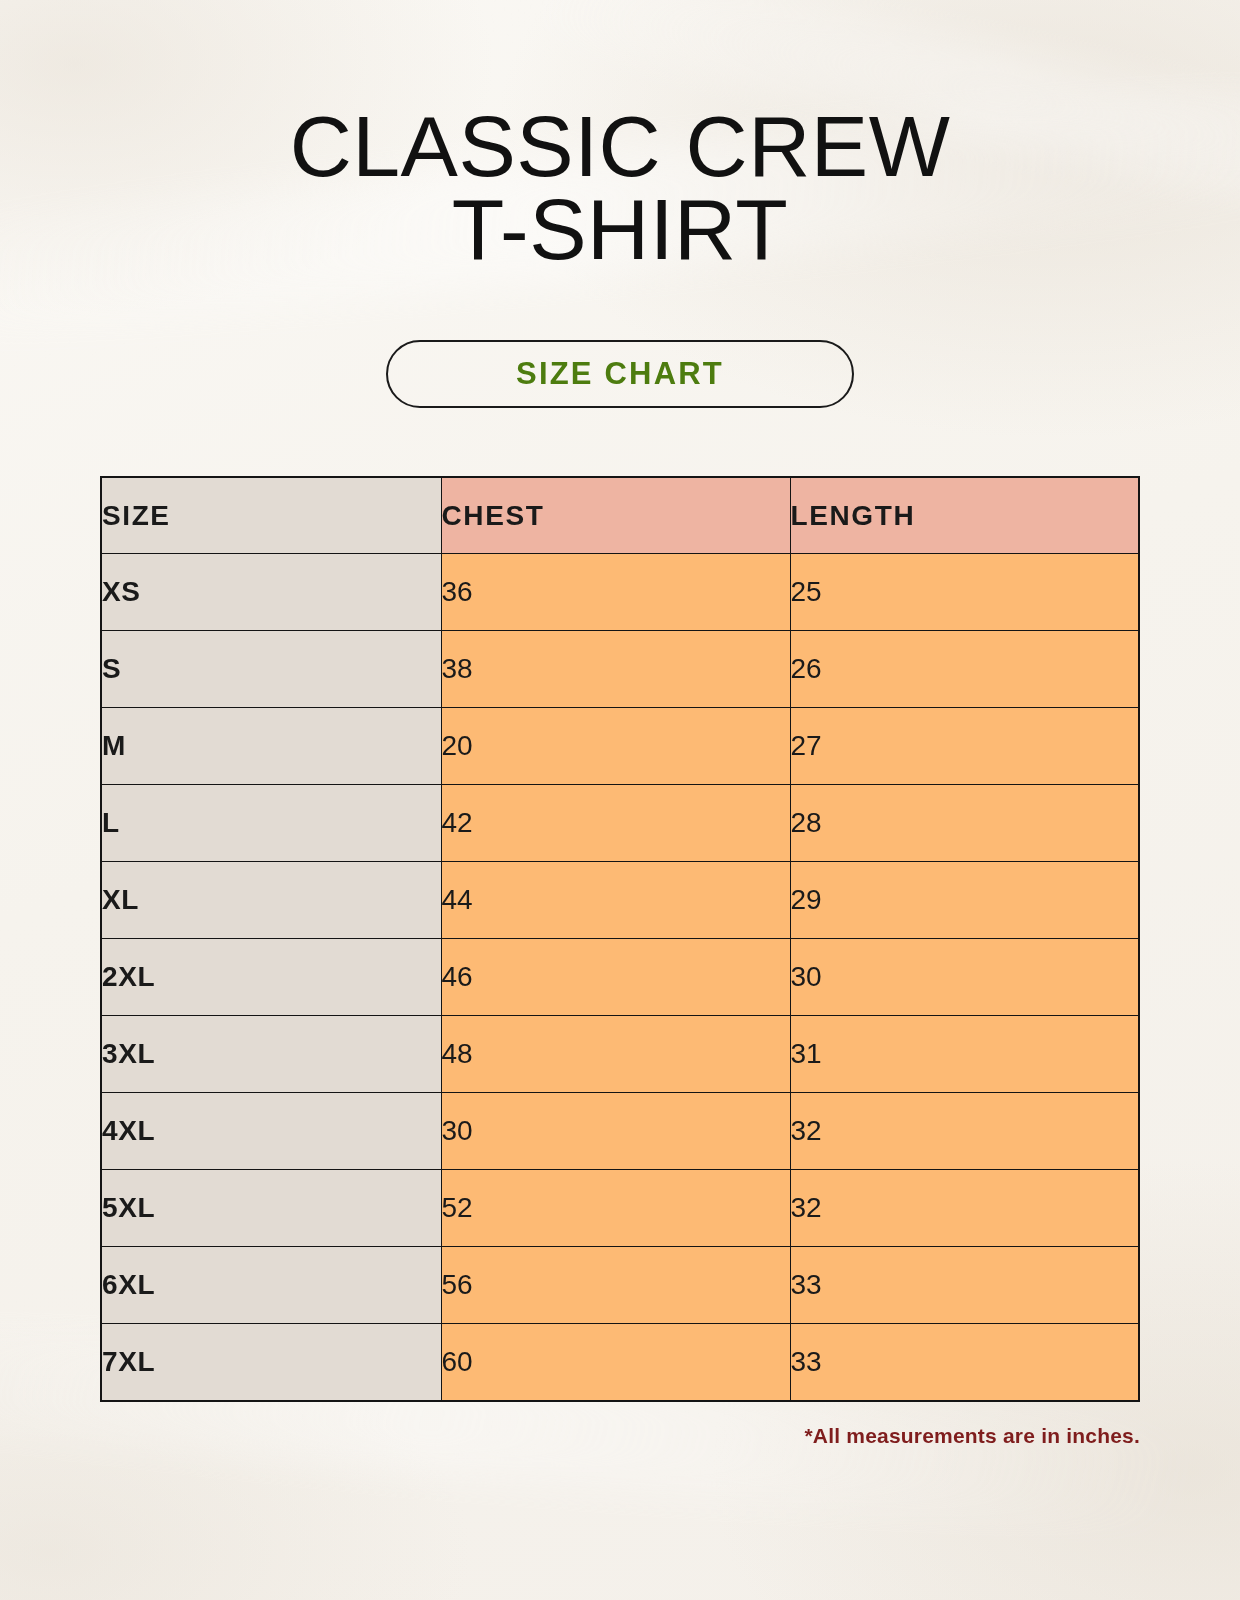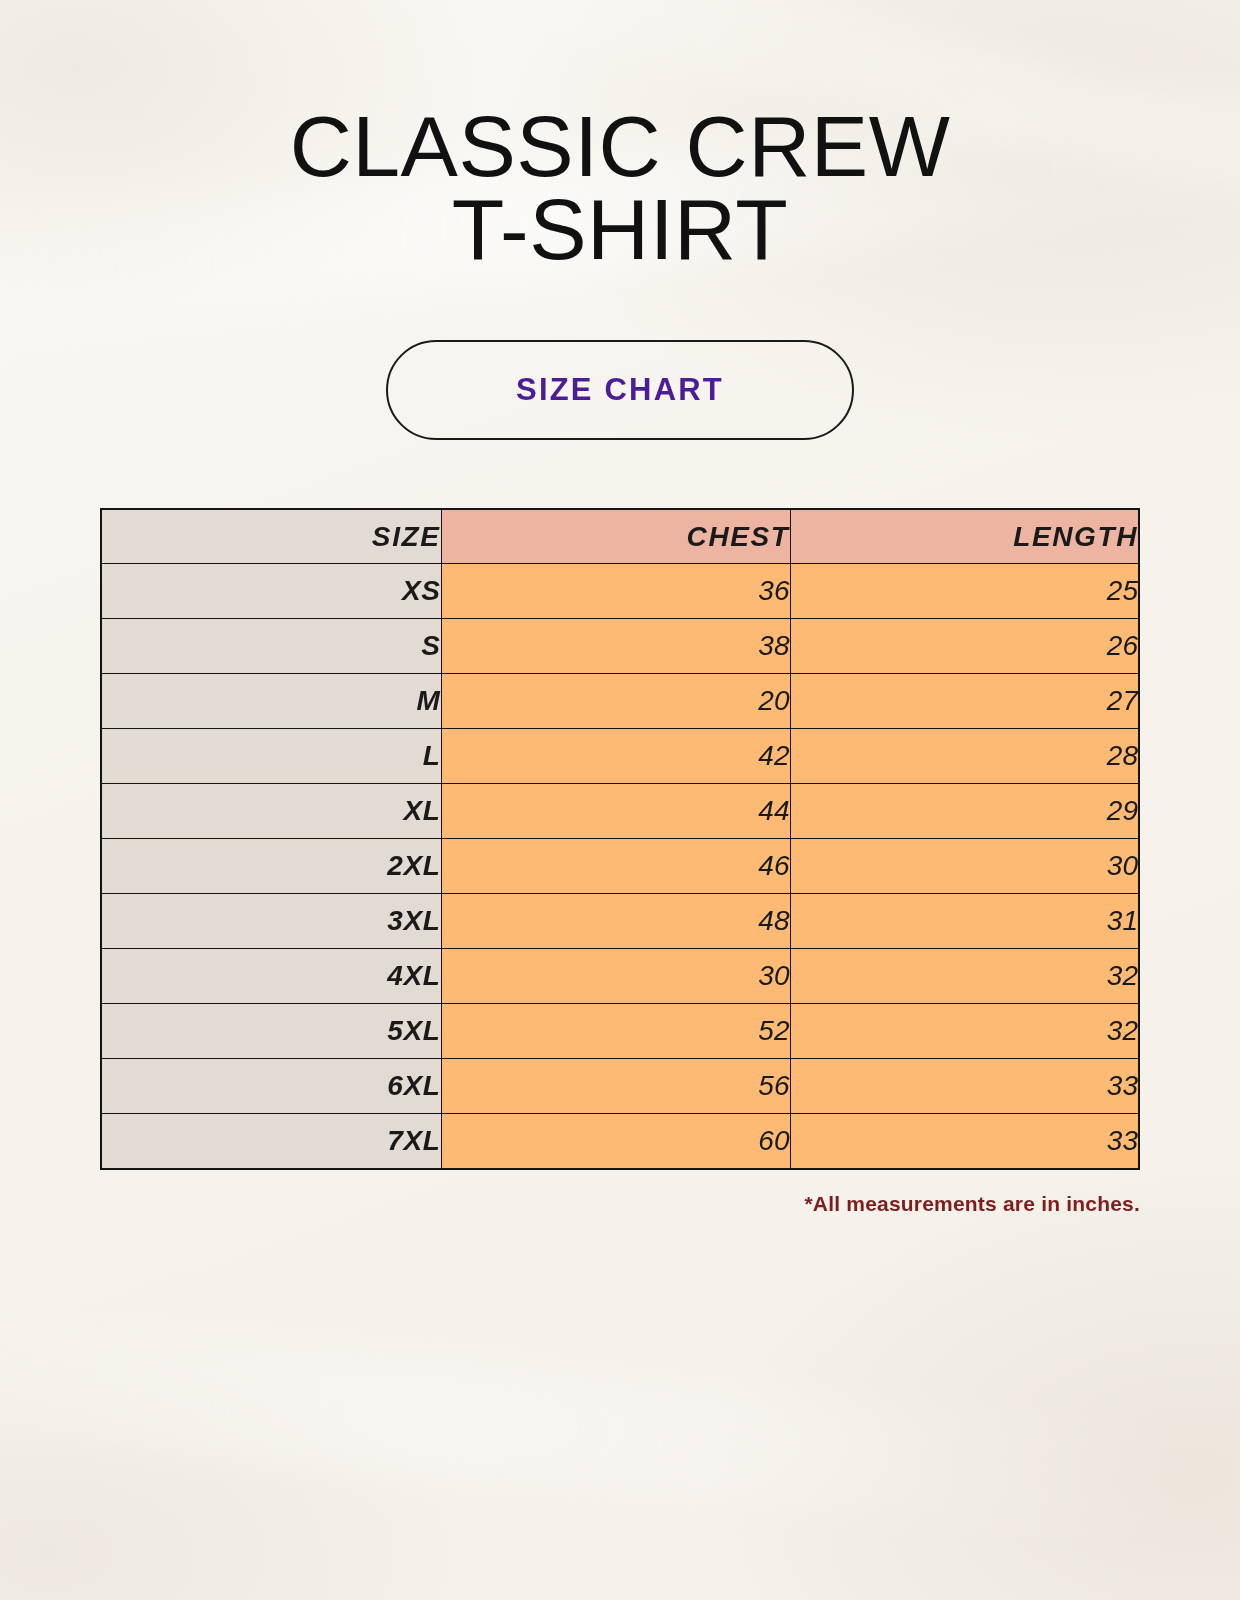--- a/index.html
+++ b/index.html
@@ -58,50 +58,49 @@
 
   .pill-wrap {
     display: flex;
     justify-content: center;
     margin-top: 68px;
   }
   .pill {
     border: 2px solid #1a1a1a;
     border-radius: 999px;
     width: 468px;
-    height: 100px;
+    height: 68px;
     display: flex;
     align-items: center;
     justify-content: center;
     font-size: 31px;
     font-weight: 700;
     letter-spacing: 2.2px;
-    color: #4c1d95;
+    color: #4d7c0f;
     background: transparent;
   }
 
   .table-wrap {
     margin-top: 68px;
   }
 
   table.size-table {
     width: 1040px;
     border-collapse: collapse;
     table-layout: fixed;
     border: 2px solid #141414;
   }
 
   table.size-table th,
   table.size-table td {
     border: 1px solid #141414;
-    text-align: right;
-    height: 55px;
+    text-align: left;
+    height: 77px;
     font-size: 28px;
     color: #1a1a1a;
-    font-style: italic;
   }
 
   th.col-size {
     width: 340px;
     background: #e2dbd3;
     font-weight: 700;
     font-size: 29px;
     letter-spacing: 1.6px;
   }
   th.col-measure {

